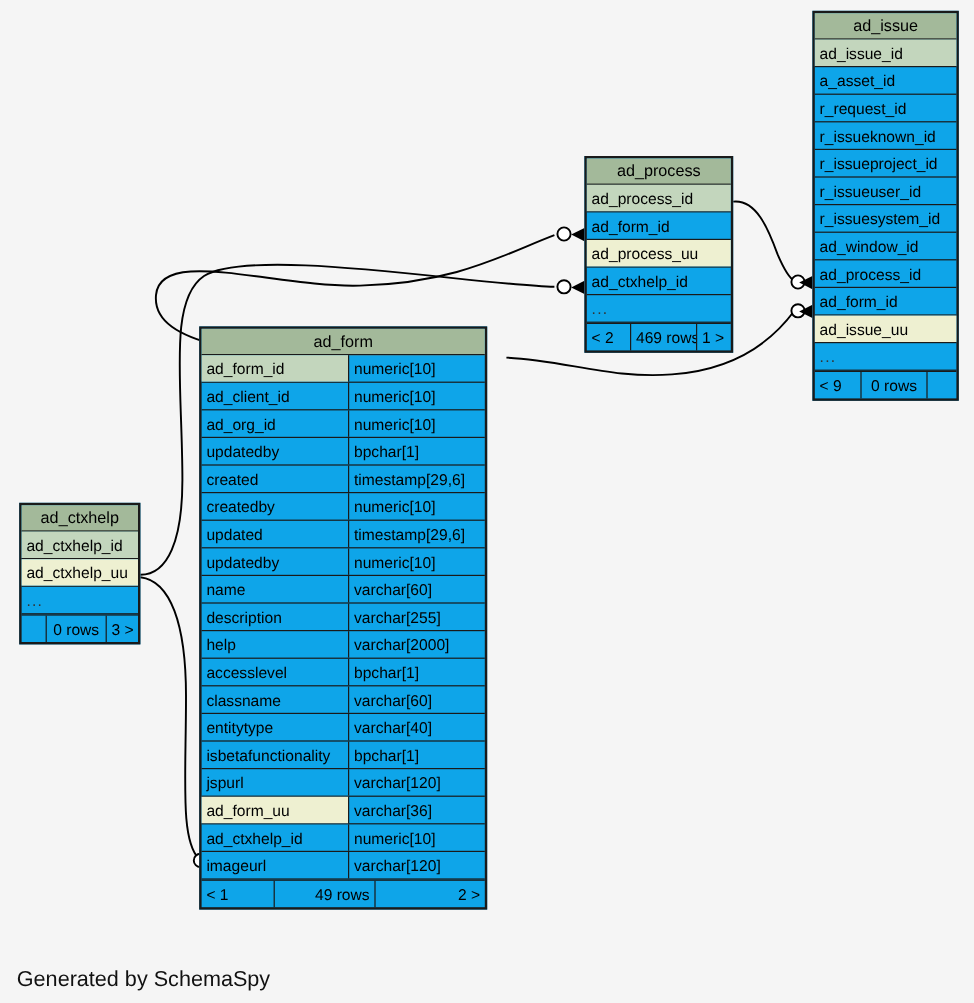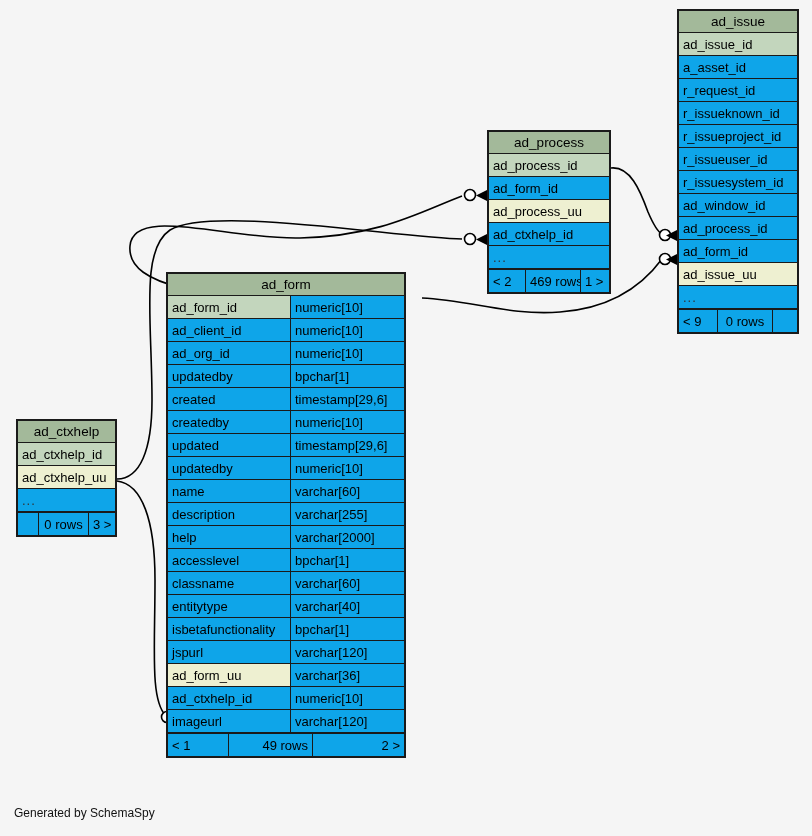--- a/index.html
+++ b/index.html
@@ -131,21 +131,21 @@
   #node-ad_ctxhelp { left: 16px; top: 419px; width: 101px; }
   #node-ad_ctxhelp .col-name { width: 100%; }
   #node-ad_ctxhelp .tbl-footer .foot-prev { width: 20px; flex: 0 0 20px; }
   #node-ad_ctxhelp .tbl-footer .foot-rows { flex: 1 1 auto; text-align: center; }
   #node-ad_ctxhelp .tbl-footer .foot-next { width: 26px; flex: 0 0 26px; text-align: center; }
 
   .footer-credit {
     position: absolute;
     left: 14px;
     top: 806px;
-    font-size: 12px;
+    font-size: 18px;
     color: #111;
     z-index: 3;
   }
 </style>
 </head>
 <body>
 
 <div id="canvas">
 
   <svg id="edges" viewBox="0 0 812 836" width="812" height="836" xmlns="http://www.w3.org/2000/svg">

